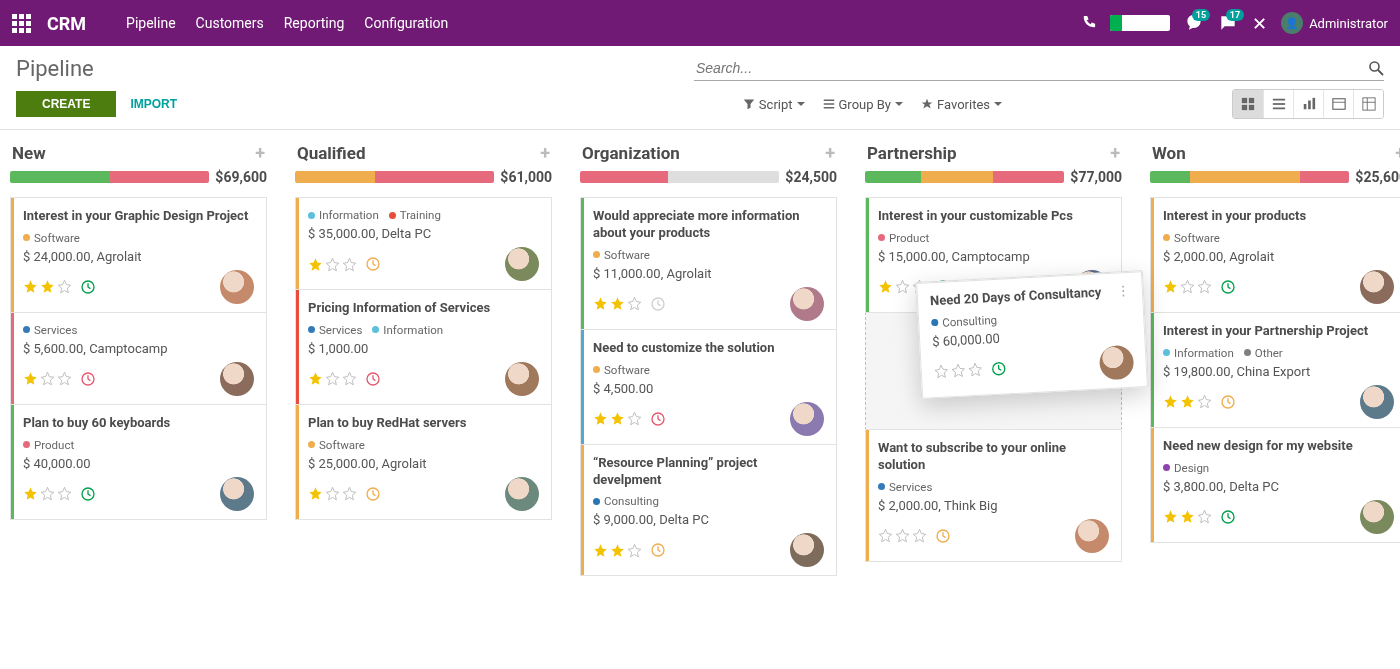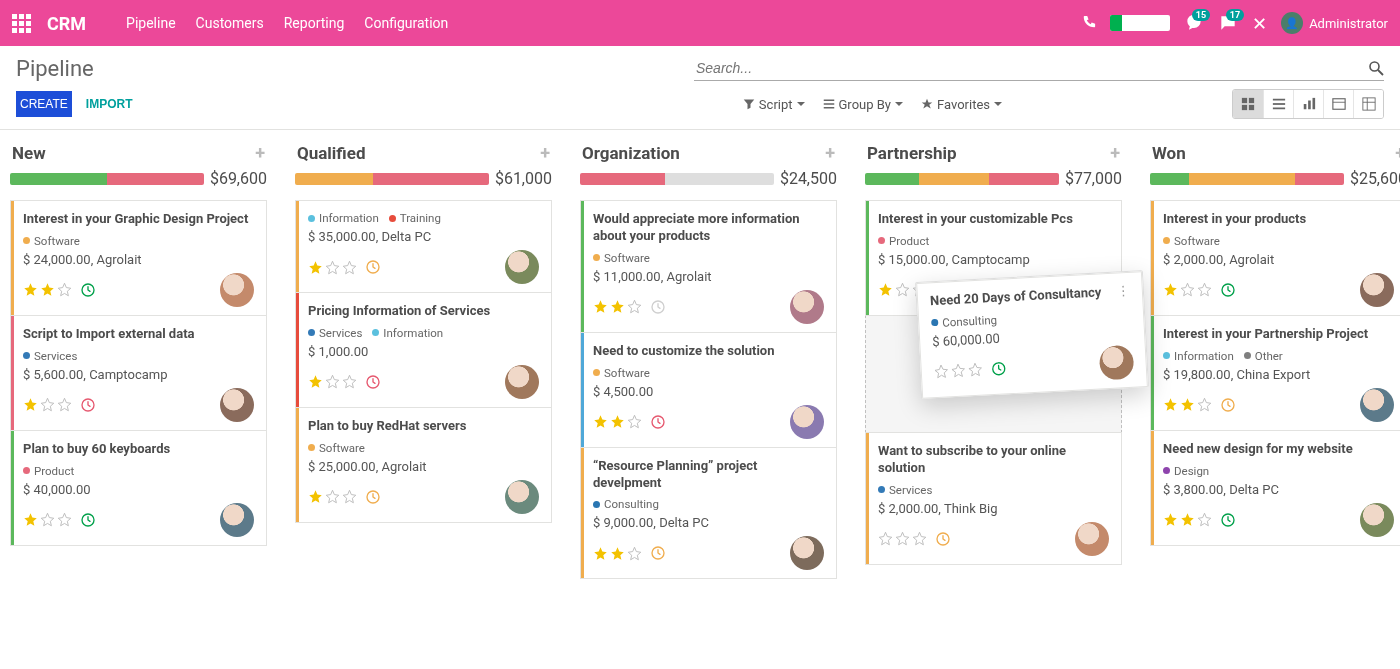--- a/index.html
+++ b/index.html
@@ -1,19 +1,19 @@
 <!DOCTYPE html>
 <html><head>
 <meta charset="utf-8">
 <style>
 * { margin: 0; padding: 0; box-sizing: border-box; }
 body { font-family: -apple-system, BlinkMacSystemFont, "Segoe UI", Roboto, Helvetica, Arial, sans-serif; font-size: 13px; color: #4c4c4c; background: #fff; }
 
 
-.topnav { background: #ec4899; color: #fff; display: flex; align-items: center; height: 46px; padding: 0 12px; }
+.topnav { background: #701a75; color: #fff; display: flex; align-items: center; height: 46px; padding: 0 12px; }
 .apps-icon { display: grid; grid-template-columns: repeat(3, 5px); grid-template-rows: repeat(3, 5px); gap: 2px; margin-right: 16px; cursor: pointer; }
 .apps-icon span { background: #fff; width: 5px; height: 5px; }
 .brand { font-size: 18px; font-weight: bold; margin-right: 40px; }
 .nav-links { display: flex; gap: 20px; }
 .nav-links a { color: #fff; text-decoration: none; cursor: pointer; font-size: 14px; }
 .topnav-right { margin-left: auto; display: flex; align-items: center; gap: 14px; }
 .progress-mini { width: 60px; height: 16px; background: #fff; border-radius: 2px; }
 .progress-mini::before { content:''; display:block; width:12px; height:100%; background:#00b04f; border-radius:2px 0 0 2px; }
 .notif { position: relative; width: 20px; height: 20px; cursor:pointer; }
 .notif svg { width: 20px; height: 20px; fill: #fff; }
@@ -23,42 +23,42 @@
 
 
 .control-panel { padding: 10px 16px 0 16px; border-bottom: 1px solid #e2e2e0; display:flex; flex-direction:column; gap:8px; }
 .cp-row1 { display:flex; align-items:center; }
 .view-title { font-size: 22px; color: #666; }
 .search-wrap { margin-left:auto; flex:0 0 690px; display:flex; align-items:center; border-bottom:1px solid #aaa; }
 .search-input { flex:1; border:none; outline:none; padding:4px 2px; font-size:14px; font-style:italic; color:#888; }
 .search-icon { width:16px; height:16px; fill:#555; cursor:pointer; flex-shrink:0; }
 
 .cp-row2 { display:flex; align-items:center; padding-bottom:10px; }
-.btn-create { background:#1d4ed8; color:#fff; border:none; padding:6px 4px; font-weight:normal; font-size:12px; cursor:pointer; margin-right:14px; }
+.btn-create { background:#4d7c0f; color:#fff; border:none; padding:6px 26px; font-weight:bold; font-size:12px; cursor:pointer; margin-right:14px; }
 .btn-import { color:#00a09d; background:none; border:none; font-weight:bold; font-size:12px; cursor:pointer; }
 .filter-bar { margin-left:auto; display:flex; gap:18px; }
 .filter-item { display:flex; align-items:center; gap:4px; cursor:pointer; font-size:13px; color:#555; }
 .filter-item svg { width:12px; height:12px; fill:#666; }
 .caret { border:4px solid transparent; border-top-color:#666; margin-top:4px; }
 .view-switcher { margin-left: 230px; display:flex; border:1px solid #ccc; border-radius:3px; overflow:hidden; }
 .view-btn { width:30px; height:28px; display:flex; align-items:center; justify-content:center; cursor:pointer; background:#fff; border-left:1px solid #e5e5e5; }
 .view-btn:first-child { border-left:none; }
 .view-btn.active { background:#dcdcdc; }
 .view-btn svg { width:14px; height:14px; fill:#666; }
 
 
 .kanban { display:flex; padding:12px 10px; gap:28px; align-items:flex-start; overflow:auto; position:relative; }
 .kanban-col { flex:0 0 257px; display:flex; flex-direction:column; }
 .col-head-line1 { display:flex; align-items:center; margin-bottom:6px; padding:0 2px; }
 .col-title { font-size:17px; font-weight:bold; }
 .plus-icon { margin-left:auto; color:#bbb; font-size:18px; cursor:pointer; font-weight:bold; }
 .col-head-line2 { display:flex; align-items:center; margin-bottom:12px; }
 .col-progress { flex:1; height:12px; display:flex; border-radius:2px; overflow:hidden; }
 .col-progress span { display:block; height:100%; }
-.col-total { margin-left:6px; font-size:16px; font-weight:normal; }
+.col-total { margin-left:6px; font-size:14px; font-weight:bold; }
 
 .card { border:1px solid #e2e2e0; background:#fff; margin-bottom:-1px; cursor:pointer; position:relative; }
 .card::before { content:''; position:absolute; left:0; top:0; bottom:0; width:3px; background:var(--edge, transparent); }
 .card-body { padding:10px 12px 8px 12px; }
 .card-title { font-size:13px; font-weight:bold; line-height:1.3; margin-bottom:6px; }
 .tags { display:flex; gap:10px; flex-wrap:wrap; margin-bottom:4px; }
 .tag { display:flex; align-items:center; gap:4px; font-size:11.5px; color:#666; }
 .tag-dot { width:7px; height:7px; border-radius:50%; }
 .amount-line { font-size:13px; color:#555; margin-bottom:6px; }
 .card-foot { display:flex; align-items:center; }
@@ -240,21 +240,20 @@
         <span class="activity-icon"><svg viewBox="0 0 24 24">
                 <circle cx="12" cy="12" r="9" stroke="#00a04a" stroke-width="2" fill="none"></circle>
                 <path d="M12 7v5l3 2" stroke="#00a04a" stroke-width="2" fill="none" stroke-linecap="round"></path>
               </svg></span>
         <div class="avatar" style="background:radial-gradient(circle at 40% 35%, #f0d8c8 0 34%, #c48a6b 36% 100%)"></div>
       </div>
     </div>
   </div>
       <div class="card" style="--edge:#e6697c">
     <div class="card-body">
-      <div class="card-title">Script to Import external data</div>
       <div class="tags">
             <span class="tag"><span class="tag-dot" style="background:#337ab7"></span>Services</span>
           </div>
       <div class="amount-line">$ 5,600.00, Camptocamp</div>
       <div class="card-foot">
         <div class="stars">
               <span class="star filled"><svg viewBox="0 0 24 24">
                   <path d="M12 2l2.9 6.9L22 10l-5.5 4.8L18.2 22 12 18.3 5.8 22l1.7-7.2L2 10l7.1-1.1z"></path>
                 </svg></span>
               <span class="star empty"><svg viewBox="0 0 24 24">

